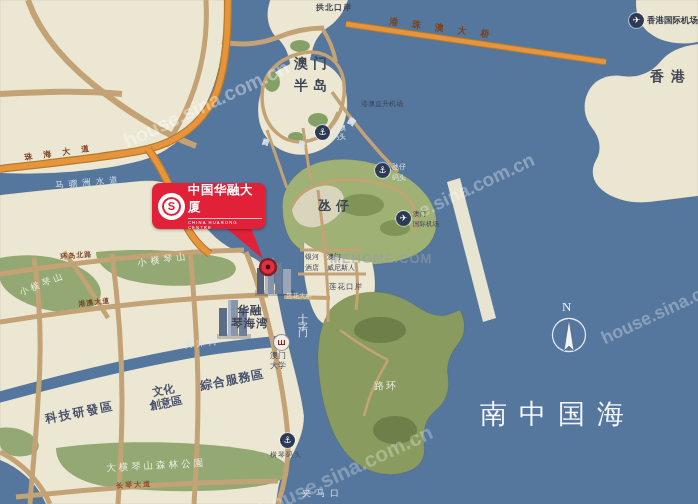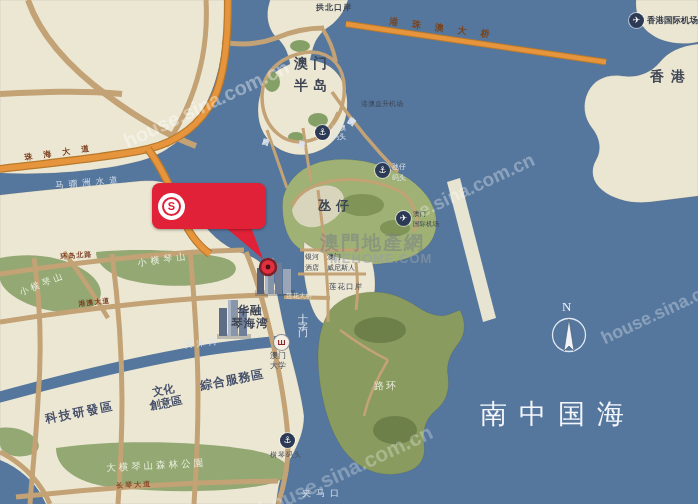--- a/index.html
+++ b/index.html
@@ -140,21 +140,20 @@
     <g>
       <circle cx="268" cy="267" r="8" fill="#e33040" stroke="#7e2028" stroke-width="2.5"></circle>
       <circle cx="268" cy="267" r="2.4" fill="#481017"></circle>
     </g>
   </svg>
 
   <div class="wm" style="left:120px;top:132px;transform:rotate(-25deg);font-size:20px;color:rgba(255,255,255,.38);">house.sina.com.cn</div>
   <div class="wm" style="left:415px;top:202px;transform:rotate(-25deg);font-size:19px;color:rgba(255,255,255,.32);">e.sina.com.cn</div>
   <div class="wm" style="left:255px;top:500px;transform:rotate(-25deg);font-size:21px;color:rgba(255,255,255,.28);">house.sina.com.cn</div>
   <div class="wm" style="left:598px;top:330px;transform:rotate(-25deg);font-size:18px;color:rgba(255,255,255,.30);">house.sina.com.cn</div>
-  <div class="wm" style="left:320px;top:230px;font-size:19px;letter-spacing:2px;color:rgba(118,126,138,.5);">澳門地產網</div>
   <div class="wm" style="left:330px;top:251px;font-size:13px;letter-spacing:1px;color:rgba(150,158,168,.55);">MEHOME.COM</div>
 
   <div class="lbl" style="left:316px;top:3px;font-size:8px;font-weight:700;color:#3d4350;letter-spacing:1px;">拱北口岸</div>
 
   <div class="lbl" style="left:390px;top:16px;font-size:9px;font-weight:700;color:#7a431c;letter-spacing:14px;transform:rotate(7.5deg);">港珠澳大桥</div>
 
   <div class="icn" style="left:629px;top:13px;">
     <span>✈</span>
     </div>
   <div class="lbl" style="left:647px;top:16px;font-size:8.5px;font-weight:600;color:#353c49;">香港国际机场</div>
@@ -263,15 +262,19 @@
   <div class="lbl" style="left:24px;top:153px;font-size:8px;font-weight:700;color:#7c4020;letter-spacing:11px;transform:rotate(-8deg);">珠海大道</div>
   <div class="lbl" style="left:55px;top:181px;font-size:8.5px;color:#d6e1ec;letter-spacing:5px;transform:rotate(-5deg);">马骝洲水道</div>
 
   <svg class="tail" width="42" height="38">
     <polygon points="1,1 27,1 39,33" fill="#e02138"></polygon>
   </svg>
   <div class="callout">
     <div class="logo">
       <div class="ring">S</div>
     </div>
+    <div class="txt">
+      <div class="t1">中国华融大厦</div>
+      <div class="t2">CHINA HUARONG CENTRE</div>
+    </div>
   </div>
 
 </div>
 
 </body></html>

